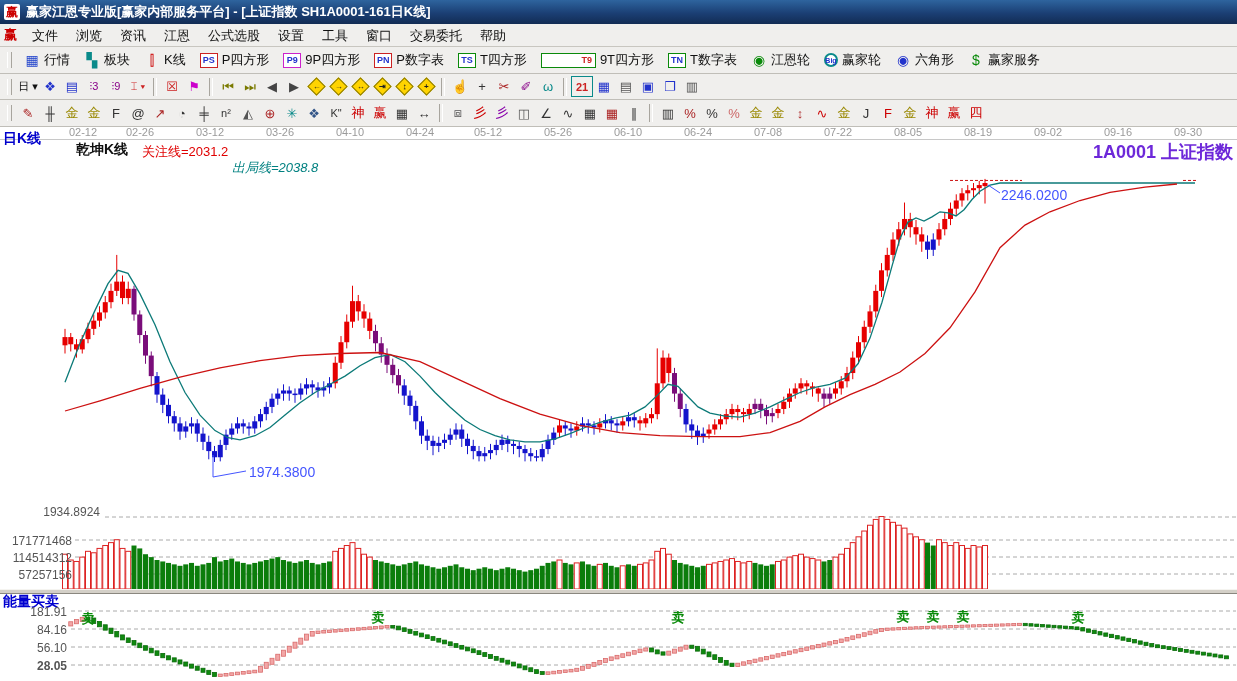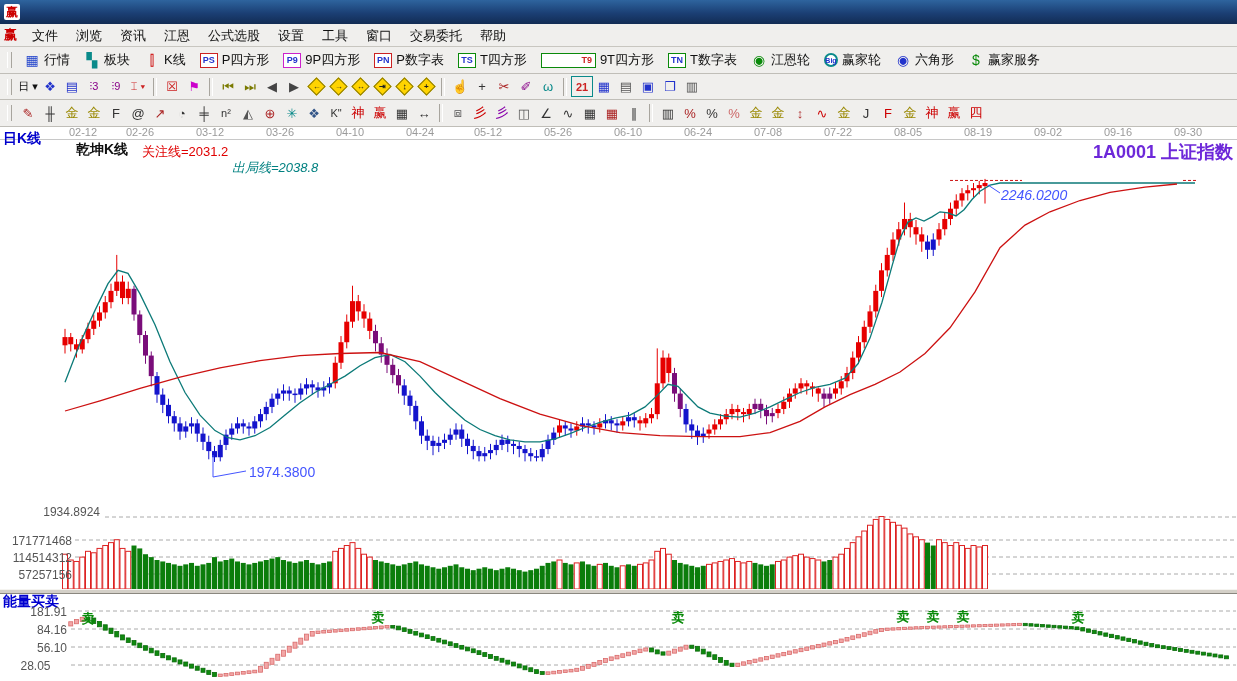--- a/index.html
+++ b/index.html
@@ -46,20 +46,21 @@
   .datelabel{fill:#9a9a9a;font-size:11px;}
   .selllabel{fill:#0a8a0a;font-size:13px;font-weight:bold;}
 </style>
 </head>
 <body>
 
 <div class="window">
 
   <div class="titlebar">
     <span class="appicon">赢</span>
+    <span class="titletext">赢家江恩专业版[赢家内部服务平台] - [上证指数  SH1A0001-161日K线]</span>
   </div>
 
   <div class="menubar">
     <span class="menuicon">赢</span>
     <span id="menu-items"><span class="menuitem">文件</span><span class="menuitem">浏览</span><span class="menuitem">资讯</span><span class="menuitem">江恩</span><span class="menuitem">公式选股</span><span class="menuitem">设置</span><span class="menuitem">工具</span><span class="menuitem">窗口</span><span class="menuitem">交易委托</span><span class="menuitem">帮助</span></span>
   </div>
 
   <div class="tb tb1" id="tb1">
       <span class="grip"></span>
       <span class="tbbtn">
@@ -950,26 +951,26 @@
         <text x="933" y="494" text-anchor="middle" class="selllabel">卖</text>
         <text x="963" y="494" text-anchor="middle" class="selllabel">卖</text>
         <text x="1078" y="495" text-anchor="middle" class="selllabel">卖</text>
       </svg>
 
     <div class="lab" style="left:3px;top:3px;color:#0000cc;font-weight:bold;font-size:14px;">日K线</div>
     <div class="lab" style="left:76px;top:14px;color:#111;font-weight:bold;font-size:14px;">乾坤K线</div>
     <div class="lab" style="left:142px;top:16px;color:#e00000;font-size:13px;">关注线=2031.2</div>
     <div class="lab" style="left:232px;top:32px;color:#008080;font-size:13px;font-style:italic;">出局线=2038.8</div>
     <div class="lab" style="right:4px;top:13px;color:#6d28d9;font-weight:bold;font-size:18px;">1A0001  上证指数</div>
-    <div class="lab" style="left:1001px;top:60px;color:#4455ff;font-size:14px;font-style:italic;">2246.0200</div>
+    <div class="lab" style="left:1001px;top:60px;color:#4455ff;font-size:14px;">2246.0200</div>
     <div class="lab" style="left:249px;top:337px;color:#4455ff;font-size:14px;">1974.3800</div>
     <div class="lab" style="left:18px;top:378px;width:82px;text-align:right;color:#555;font-size:12px;">1934.8924</div>
     <div class="lab" style="left:4px;top:407px;width:68px;text-align:right;color:#555;font-size:12px;">171771468</div>
     <div class="lab" style="left:4px;top:424px;width:68px;text-align:right;color:#555;font-size:12px;">114514312</div>
     <div class="lab" style="left:4px;top:441px;width:68px;text-align:right;color:#555;font-size:12px;">57257156</div>
     <div class="splitter"></div>
     <div class="lab" style="left:3px;top:466px;color:#0000d0;font-weight:bold;font-size:14px;">能量买卖</div>
     <div class="lab" style="left:4px;top:478px;width:63px;text-align:right;color:#555;font-size:12px;">181.91</div>
     <div class="lab" style="left:4px;top:496px;width:63px;text-align:right;color:#555;font-size:12px;">84.16</div>
     <div class="lab" style="left:4px;top:514px;width:63px;text-align:right;color:#555;font-size:12px;">56.10</div>
-    <div class="lab" style="left:4px;top:532px;width:63px;text-align:center;color:#555;font-size:12px;">28.05</div>
+    <div class="lab" style="left:4px;top:532px;width:63px;text-align:right;color:#555;font-size:12px;font-weight:bold;">28.05</div>
   </div>
 </div>
 
 </body></html>

